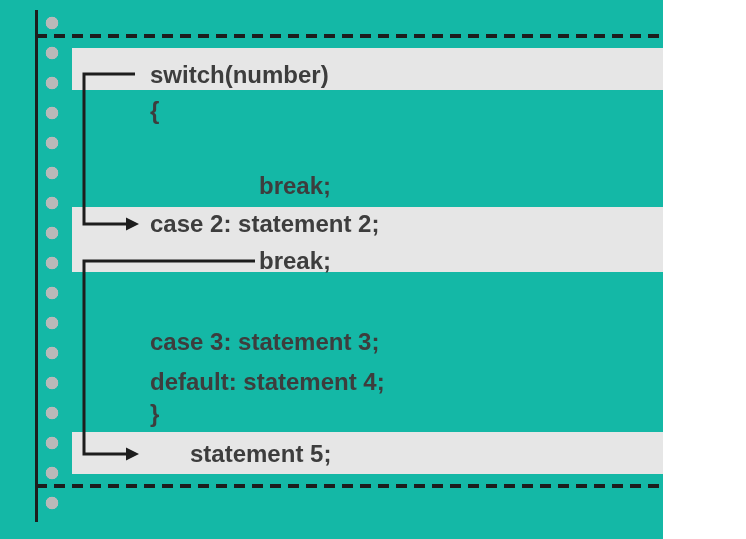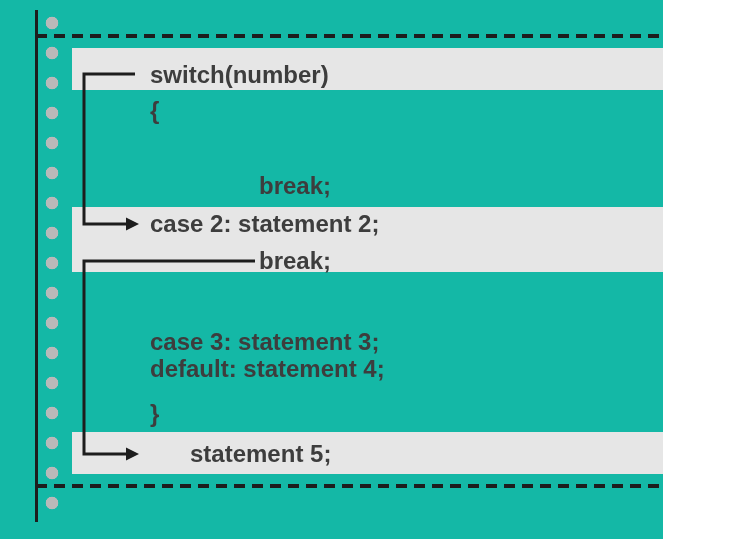--- a/index.html
+++ b/index.html
@@ -51,21 +51,21 @@
   .x-main   { left: 150px; }
   .x-indent { left: 259px; }
   .y0  { top: 60px; }
   .y1  { top: 96px; }
   .y2  { top: 135px; }
   .y3  { top: 171px; }
   .y4  { top: 209px; }
   .y5  { top: 246px; }
   .y6  { top: 285px; margin-top: 42px; }
   .y7  { top: 324px; }
-  .y8  { top: 354px; }
+  .y8  { top: 367px; }
   .y9  { top: 399px; }
   .y10 { top: 439px; margin-left: 40px; }
 </style>
 </head>
 <body>
 
 <div class="canvas">
 
   <div class="rail left"></div>
   <div class="rail right"></div>

